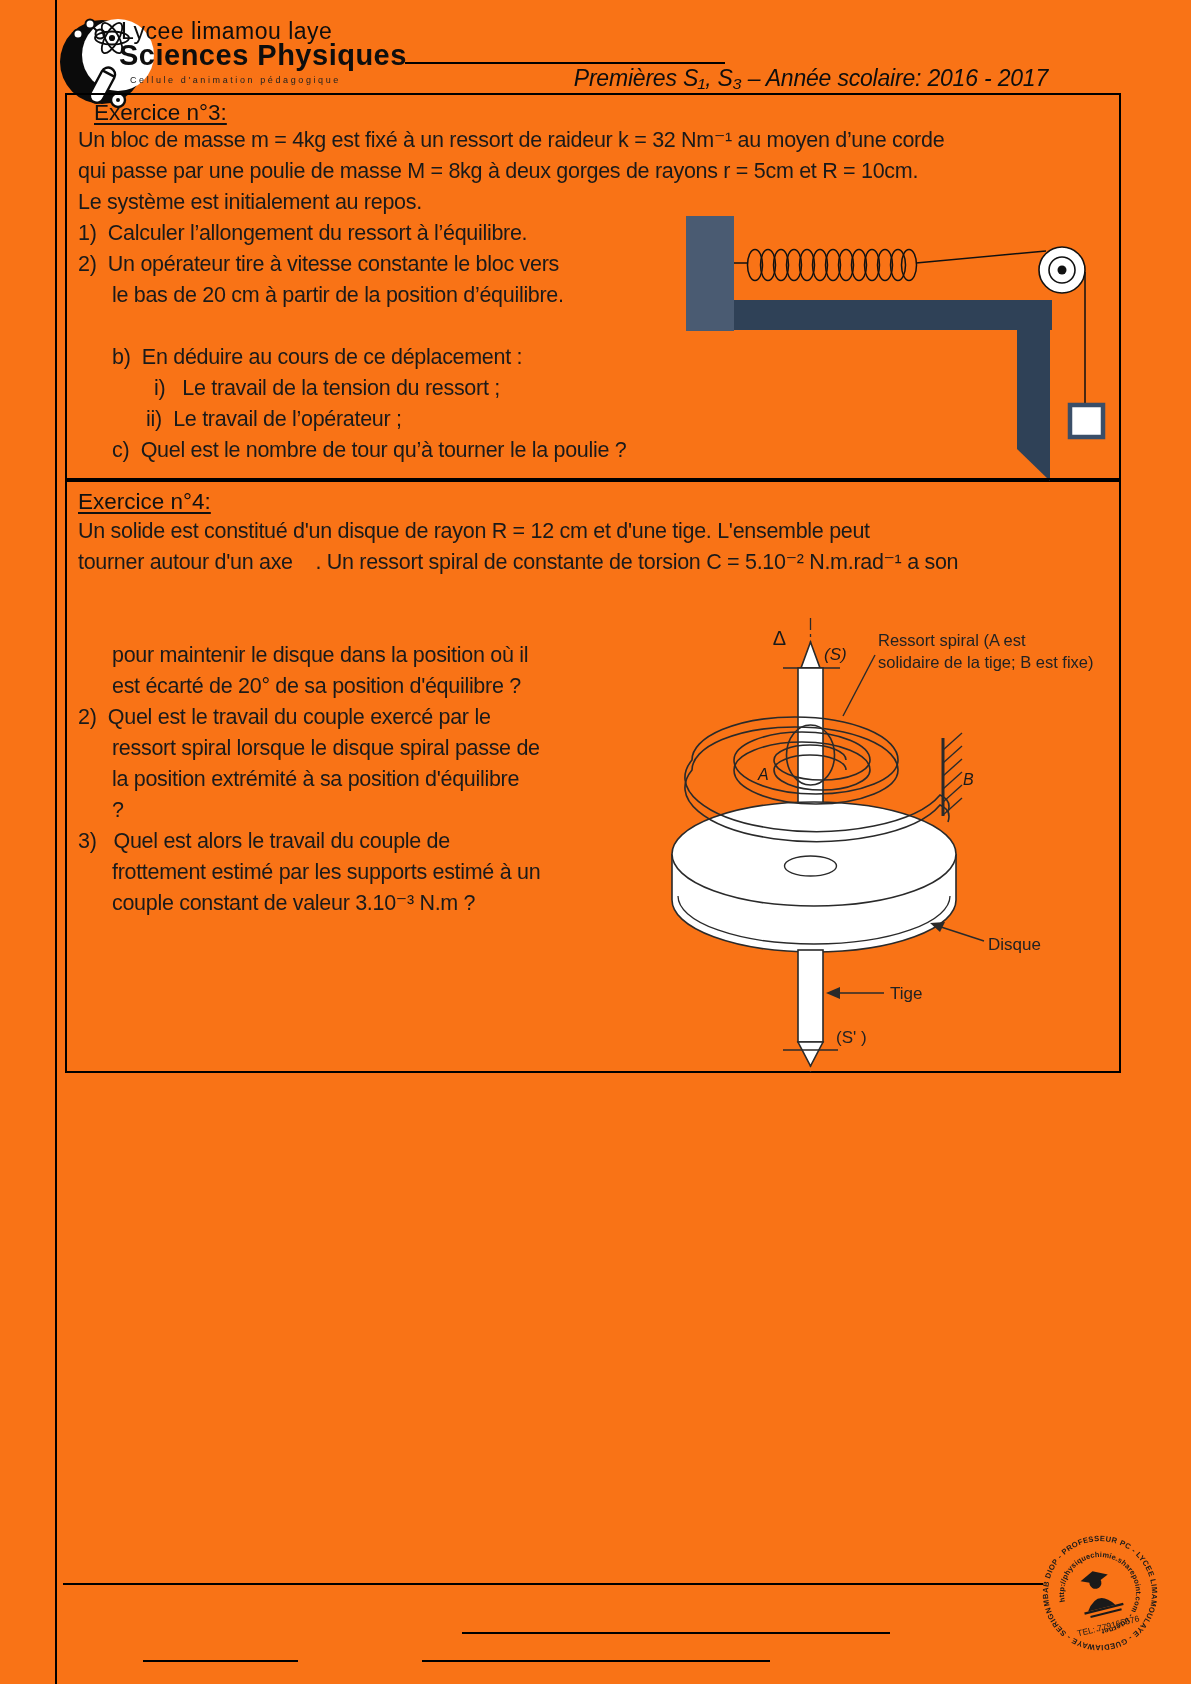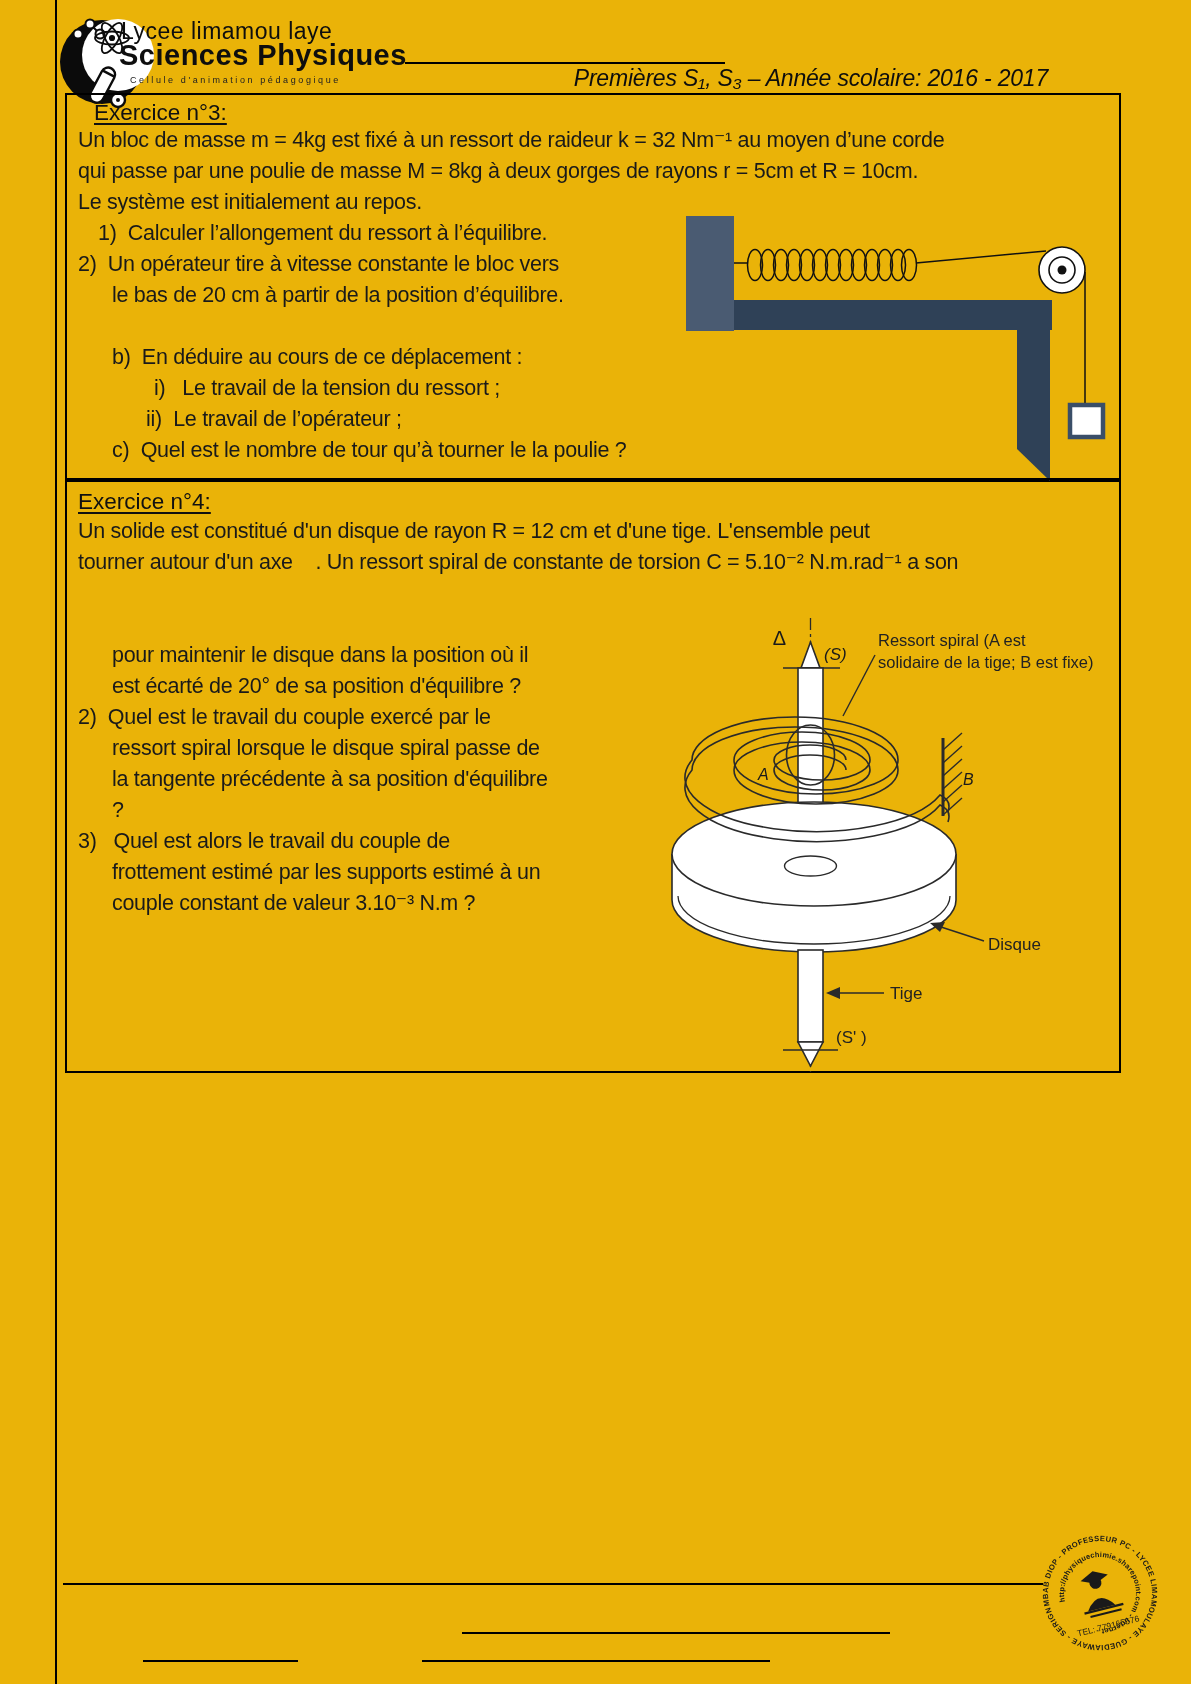--- a/index.html
+++ b/index.html
@@ -1,16 +1,16 @@
 <!DOCTYPE html>
 <html><head>
 <meta charset="utf-8">
 <style>
   html,body{margin:0;padding:0;background:#e8e8e8;}
-  #page{position:relative;width:1191px;height:1684px;background:#eab308;overflow:hidden;
+  #page{position:relative;width:1191px;height:1684px;background:#f97316;overflow:hidden;
         font-family:"Liberation Sans","DejaVu Sans",sans-serif;color:#161616;}
   .abs{position:absolute;}
   .tl{position:absolute;font-size:21.5px;letter-spacing:-0.3px;line-height:1.25;white-space:pre;color:#1a1a1a;}
   .ex-title{position:absolute;font-size:22.5px;letter-spacing:0;text-decoration:underline;text-underline-offset:3px;color:#111;}
   .box{position:absolute;border:2.5px solid #000;background:transparent;}
   .hline{position:absolute;border-top:2px solid #000;height:0;}
   svg text{font-family:"Liberation Sans","DejaVu Sans",sans-serif;}
 </style>
 </head>
 <body>
@@ -56,21 +56,21 @@
   <div class="hline" style="left:405px;top:62px;width:320px;"></div>
   <div class="abs" style="top:65px;right:143px;font-size:23px;font-style:italic;letter-spacing:-0.2px;color:#0e0e0e;">Premières S₁, S₃  – Année scolaire: 2016 - 2017</div>
 
   <div class="box" style="left:65px;top:93px;width:1052px;height:385px;"></div>
 
   <div class="ex-title" style="left:78px;top:100px;margin-left:16px;">Exercice n°3:</div>
 
   <div class="tl" style="left:78px;top:127px;">Un bloc de masse m = 4kg est fixé à un ressort de raideur k = 32 Nm⁻¹ au moyen d’une corde</div>
   <div class="tl" style="left:78px;top:158px;">qui passe par une poulie de masse M = 8kg à deux gorges de rayons r = 5cm et R = 10cm.</div>
   <div class="tl" style="left:78px;top:189px;">Le système est initialement au repos.</div>
-  <div class="tl" style="left:78px;top:220px;margin-left:20px;">1)  Calculer l’allongement du ressort à l’équilibre.</div>
+  <div class="tl" style="left:78px;top:220px;">1)  Calculer l’allongement du ressort à l’équilibre.</div>
   <div class="tl" style="left:78px;top:251px;">2)  Un opérateur tire à vitesse constante le bloc vers</div>
   <div class="tl" style="left:112px;top:282px;">le bas de 20 cm à partir de la position d’équilibre.</div>
   <div class="tl" style="left:112px;top:344px;">b)  En déduire au cours de ce déplacement :</div>
   <div class="tl" style="left:154px;top:375px;">i)   Le travail de la tension du ressort ;</div>
   <div class="tl" style="left:146px;top:406px;">ii)  Le travail de l’opérateur ;</div>
   <div class="tl" style="left:112px;top:437px;">c)  Quel est le nombre de tour qu’à tourner le la poulie ?</div>
 
   <svg class="abs" style="left:660px;top:196px;" width="470" height="292" viewBox="660 196 470 292">
 
     <rect x="686" y="216" width="48" height="115" fill="#4A5B72"></rect>
@@ -113,21 +113,21 @@
   <div class="box" style="left:65px;top:478px;width:1052px;height:591px;"></div>
 
   <div class="ex-title" style="left:78px;top:489px;">Exercice n°4:</div>
 
   <div class="tl" style="left:78px;top:518px;">Un solide est constitué d'un disque de rayon R = 12 cm et d'une tige. L'ensemble peut</div>
   <div class="tl" style="left:78px;top:549px;">tourner autour d'un axe    . Un ressort spiral de constante de torsion C = 5.10⁻² N.m.rad⁻¹ a son</div>
   <div class="tl" style="left:112px;top:642px;">pour maintenir le disque dans la position où il</div>
   <div class="tl" style="left:112px;top:673px;">est écarté de 20° de sa position d'équilibre ?</div>
   <div class="tl" style="left:78px;top:704px;">2)  Quel est le travail du couple exercé par le</div>
   <div class="tl" style="left:112px;top:735px;">ressort spiral lorsque le disque spiral passe de</div>
-  <div class="tl" style="left:112px;top:766px;">la tangente précédente à sa position d'équilibre</div>
+  <div class="tl" style="left:112px;top:766px;">la position extrémité à sa position d'équilibre</div>
   <div class="tl" style="left:112px;top:797px;">?</div>
   <div class="tl" style="left:78px;top:828px;">3)   Quel est alors le travail du couple de</div>
   <div class="tl" style="left:112px;top:859px;">frottement estimé par les supports estimé à un</div>
   <div class="tl" style="left:112px;top:890px;">couple constant de valeur 3.10⁻³ N.m ?</div>
 
   <svg class="abs" style="left:630px;top:575px;" width="475" height="500" viewBox="630 575 475 500">
     <g stroke="#2a2a2a" fill="none" stroke-width="1.6">
 
       <line x1="810.5" y1="618" x2="810.5" y2="1072" stroke-dasharray="12 4 3 4" stroke-width="1.3"></line>
 

